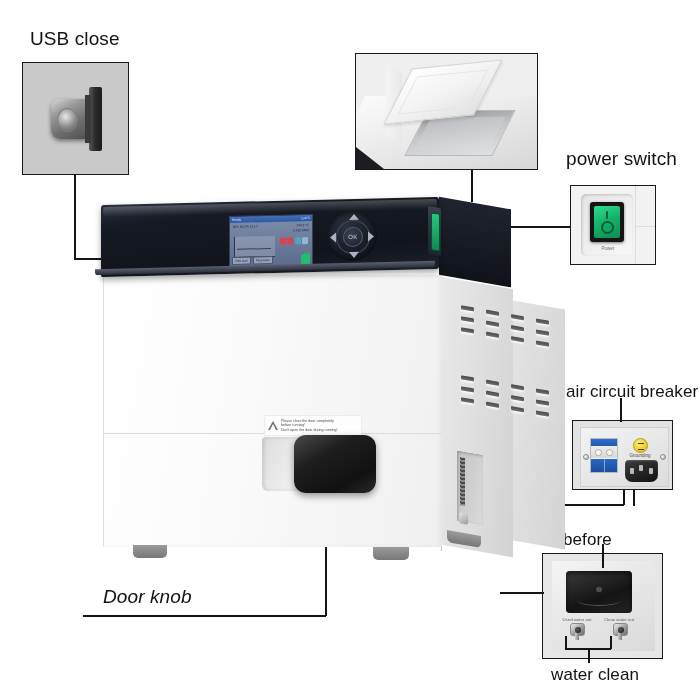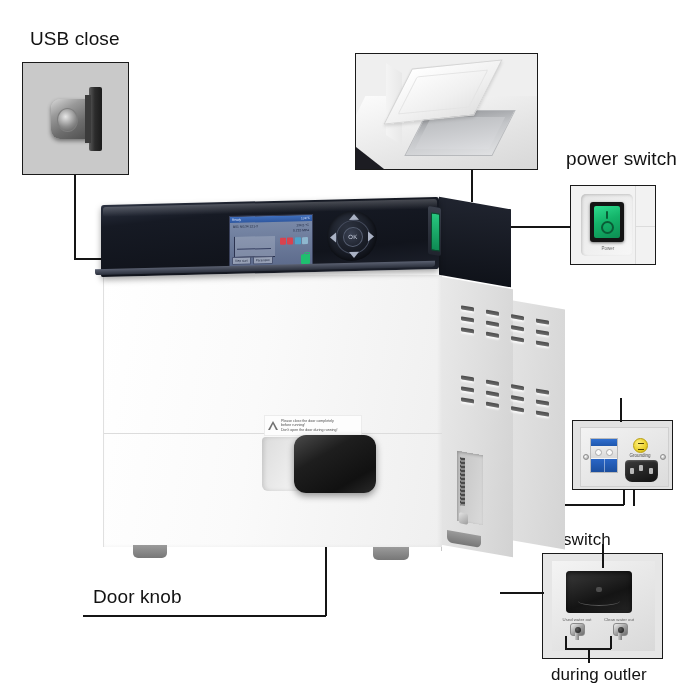--- a/index.html
+++ b/index.html
@@ -477,20 +477,21 @@
     <div class="psw-frame">
       <div class="psw-rocker">
         <div class="psw-i"></div>
         <div class="psw-o"></div>
       </div>
     </div>
     <div class="psw-caption">Power</div>
   </div>
   <div class="ln h" style="left:438px;top:226px;width:132px;"></div>
 
+  <div class="callout-label small" style="left:566px;top:382px;">air circuit breaker</div>
   <div class="cbox" id="acb-box">
     <div class="acb-plate">
       <div class="acb-screw" style="left:2px;top:26px;"></div>
       <div class="acb-screw" style="right:2px;top:26px;"></div>
       <div class="acb-breaker">
         <div class="top"></div>
         <div class="mid"></div>
         <div class="bot"></div>
       </div>
       <div class="acb-ground"></div>
@@ -500,48 +501,48 @@
         <div class="acb-pin" style="left:14px;top:5px;"></div>
         <div class="acb-pin" style="right:5px;"></div>
       </div>
     </div>
   </div>
   <div class="ln v" style="left:620px;top:398px;height:24px;"></div>
   <div class="ln v" style="left:633px;top:490px;height:16px;"></div>
   <div class="ln h" style="left:512px;top:504px;width:112px;"></div>
   <div class="ln v" style="left:623px;top:490px;height:15px;"></div>
 
-  <div class="callout-label small" style="left:563px;top:530px;">switch</div>
+  <div class="callout-label small" style="left:563px;top:530px;">before</div>
   <div class="cbox" id="prn-box">
     <div class="prn-inner">
       <div class="prn-bay">
         <div class="prn-dot"></div>
         <div class="prn-slot"></div>
       </div>
       <div class="wo-lab" style="left:8px;top:56px;">Used water out</div>
       <div class="wo-lab" style="left:50px;top:56px;">Clean water out</div>
       <div class="wo-valve" style="left:18px;top:62px;">
         <div class="cap"></div>
         <div class="stem"></div>
       </div>
       <div class="wo-valve" style="left:61px;top:62px;">
         <div class="cap"></div>
         <div class="stem"></div>
       </div>
     </div>
   </div>
   <div class="ln v" style="left:602px;top:544px;height:24px;"></div>
   <div class="ln h" style="left:500px;top:592px;width:44px;"></div>
-  <div class="callout-label small" style="left:551px;top:665px;">during outler</div>
+  <div class="callout-label small" style="left:551px;top:665px;">water clean</div>
   <div class="ln h" style="left:565px;top:648px;width:46px;"></div>
   <div class="ln v" style="left:565px;top:636px;height:13px;"></div>
   <div class="ln v" style="left:610px;top:636px;height:13px;"></div>
   <div class="ln v" style="left:588px;top:648px;height:15px;"></div>
 
-  <div class="callout-label" style="left:93px;top:586px;">Door knob</div>
+  <div class="callout-label" style="left:103px;top:586px;font-style:italic;">Door knob</div>
   <div class="ln h" style="left:83px;top:615px;width:243px;"></div>
   <div class="ln v" style="left:325px;top:533px;height:83px;"></div>
 
   <div id="machine">
 
     <div class="body-side2"></div>
     <div class="body-side"></div>
     <div class="side-seam"></div>
 
     <div class="vent-grid" id="vents-top">

